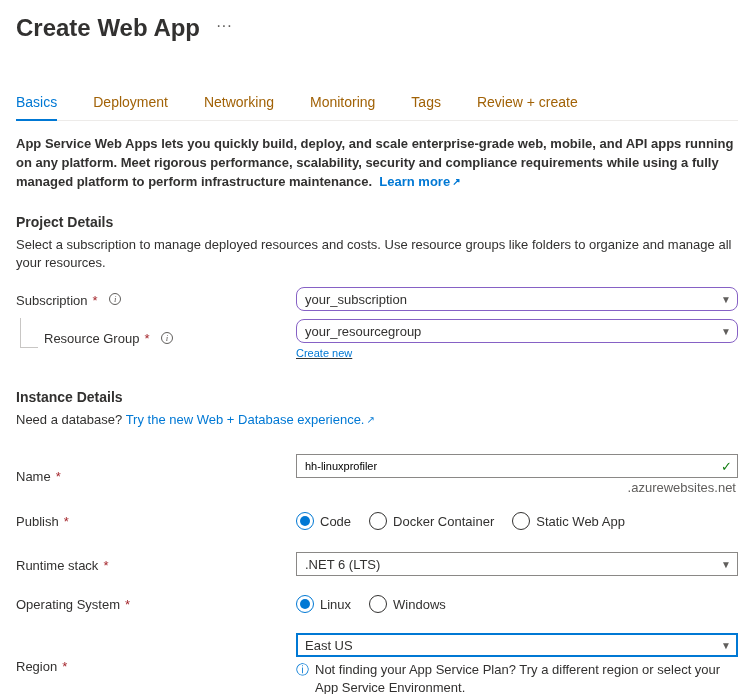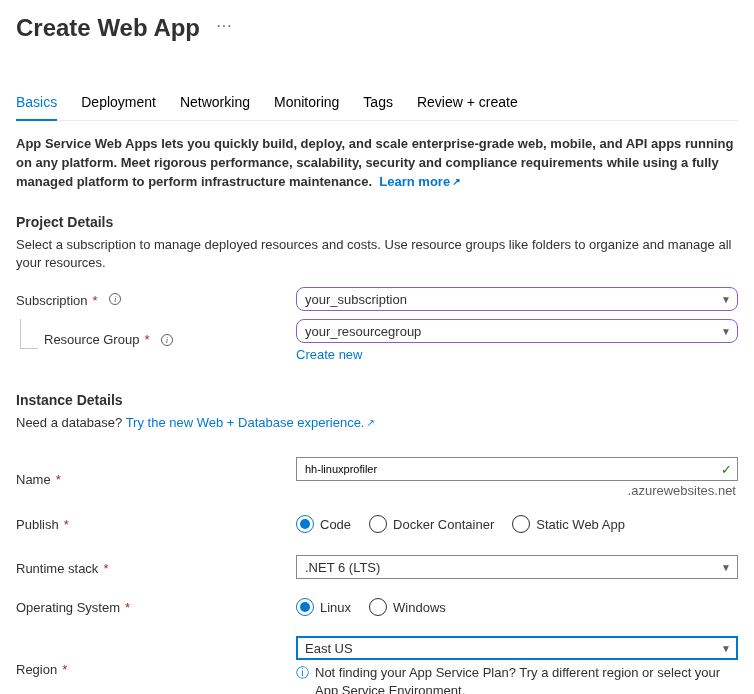--- a/index.html
+++ b/index.html
@@ -8,43 +8,43 @@
     padding: 10px 16px;
     font-family: "Segoe UI", -apple-system, sans-serif;
     font-size: 13px;
     color: #323130;
     width: 754px;
     background: #fff;
   }
   .title-row { display:flex; align-items:center; gap:16px; }
   h1.page-title { font-size: 24px; font-weight: 600; margin: 0 0 0 0; padding-top:4px; }
   .more { font-size:16px; color:#605e5c; }
-  .tabs { display:flex; gap:24px; border-bottom:1px solid #edebe9; margin-top:44px; }
-  .tab { padding:8px 0 10px 0; font-size:14px; color:#000000; cursor:pointer; position:relative; }
+  .tabs { display:flex; gap:36px; border-bottom:1px solid #edebe9; margin-top:44px; }
+  .tab { padding:8px 0 10px 0; font-size:14px; color:#a16207; cursor:pointer; position:relative; }
   .tab.active { color:#0078d4; font-weight:400; }
   .tab.active::after { content:""; position:absolute; left:0; right:0; bottom:-1px; height:2px; background:#0078d4; }
   .intro { margin-top:14px; line-height:1.45; color:#323130;font-weight:bold; }
   .link { color:#0078d4; cursor:pointer; text-decoration:none; }
   .ext-icon { font-size:10px; vertical-align:1px; margin-left:2px; color:inherit; }
   .section-head { font-weight:700; font-size:14px; margin-top:22px; }
   .section-desc { margin-top:6px; line-height:1.45; }
   .field-row { display:flex; align-items:center; margin-top:14px; }
   .field-row.tight { margin-top:8px; }
   .label-col { width:280px; display:flex; align-items:flex-start; gap:4px; font-size:13px; color:#323130; padding-top:3px; }
   .req { color:#a4262c; margin-left:1px; }
   .info-icon { width:12px; height:12px; border:1px solid #605e5c; border-radius:50%; display:inline-flex; align-items:center; justify-content:center; font-size:9px; color:#605e5c; font-style:italic; font-family:Georgia,serif; cursor:default; }
   .ctrl-col { flex:1; }
   .sel { position:relative; width:100%; border:1px solid #8a8886; background:#fff; height:24px; display:flex; align-items:center; padding:0 26px 0 8px; font-size:13px; cursor:pointer; }
   .sel.purple { border-color:#8661c5;border-radius:8px; }
   .sel.focus { border-color:#0078d4; box-shadow:inset 0 0 0 1px #0078d4; }
   .chev { position:absolute; right:6px; top:50%; transform:translateY(-50%); color:#605e5c; font-size:10px; pointer-events:none; }
   .inp { width:100%; border:1px solid #8a8886; height:24px; padding:0 28px 0 8px; font-size:11px; outline:none; }
   .inp-wrap { position:relative; }
   .check-icon { position:absolute; right:6px; top:50%; transform:translateY(-50%); color:#107c10; font-size:13px; pointer-events:none; }
-  .sub-link { margin-top:4px; font-size:13px; }
+  .sub-link { margin-top:4px; font-size:11px;text-decoration:underline; }
   .suffix-row { text-align:right; font-size:13px; color:#605e5c; margin-top:2px; padding-right:2px; }
   .radio-group { display:flex; align-items:center; gap:18px; padding-top:3px; }
   .radio { display:flex; align-items:center; gap:6px; cursor:pointer; }
   .ro { width:18px; height:18px; border:1px solid #323130; border-radius:50%; display:inline-flex; align-items:center; justify-content:center; }
   .ro.sel-r { border-color:#0078d4; }
   .ro.sel-r::after { content:""; width:10px; height:10px; background:#0078d4; border-radius:50%; }
   .hint-row { display:flex; gap:6px; margin-top:4px; font-size:13px; line-height:1.35; color:#323130; }
   .hint-icon { color:#0078d4; flex-shrink:0; }
   .indent-line { border-left:1px solid #c8c6c4; border-bottom:1px solid #c8c6c4; width:18px; height:30px; margin-left:4px; margin-right:6px; margin-top:-14px; }
   .indent-wrap { display:flex; align-items:flex-end; width:280px; }

